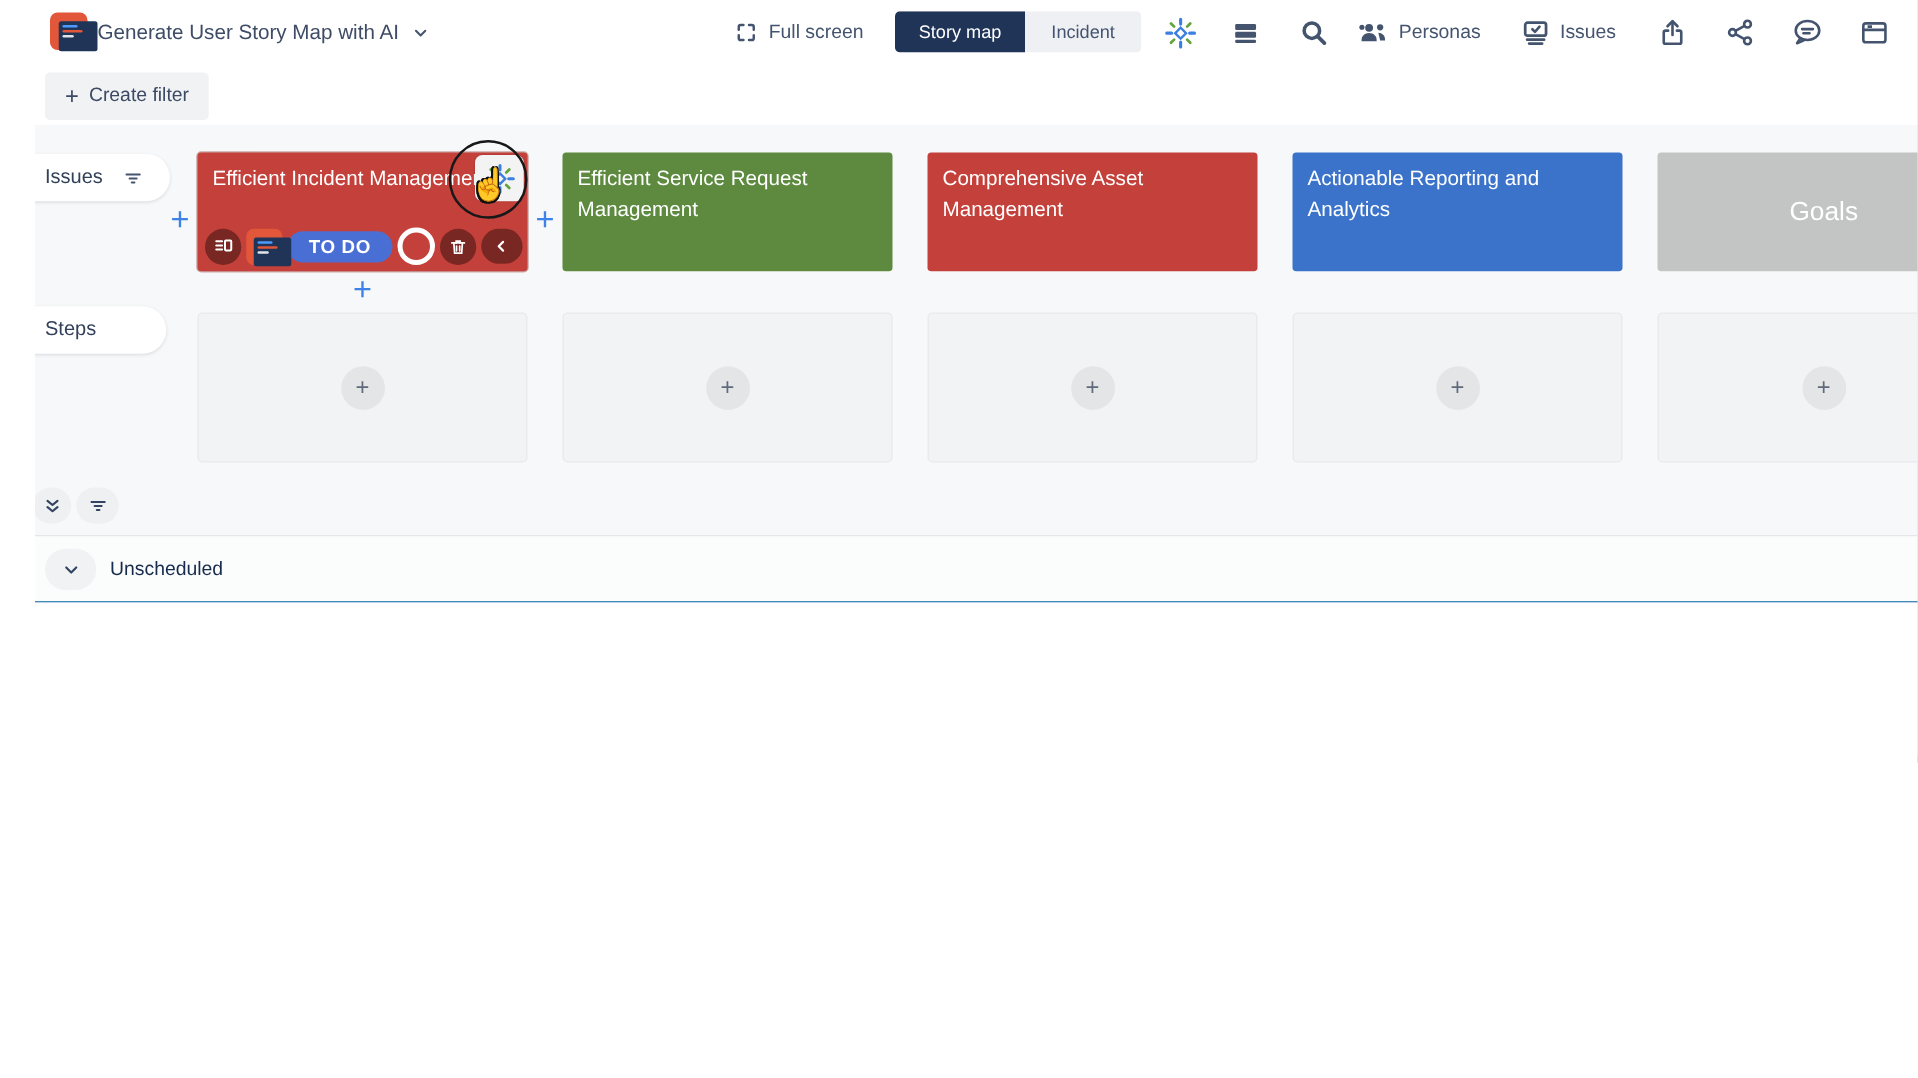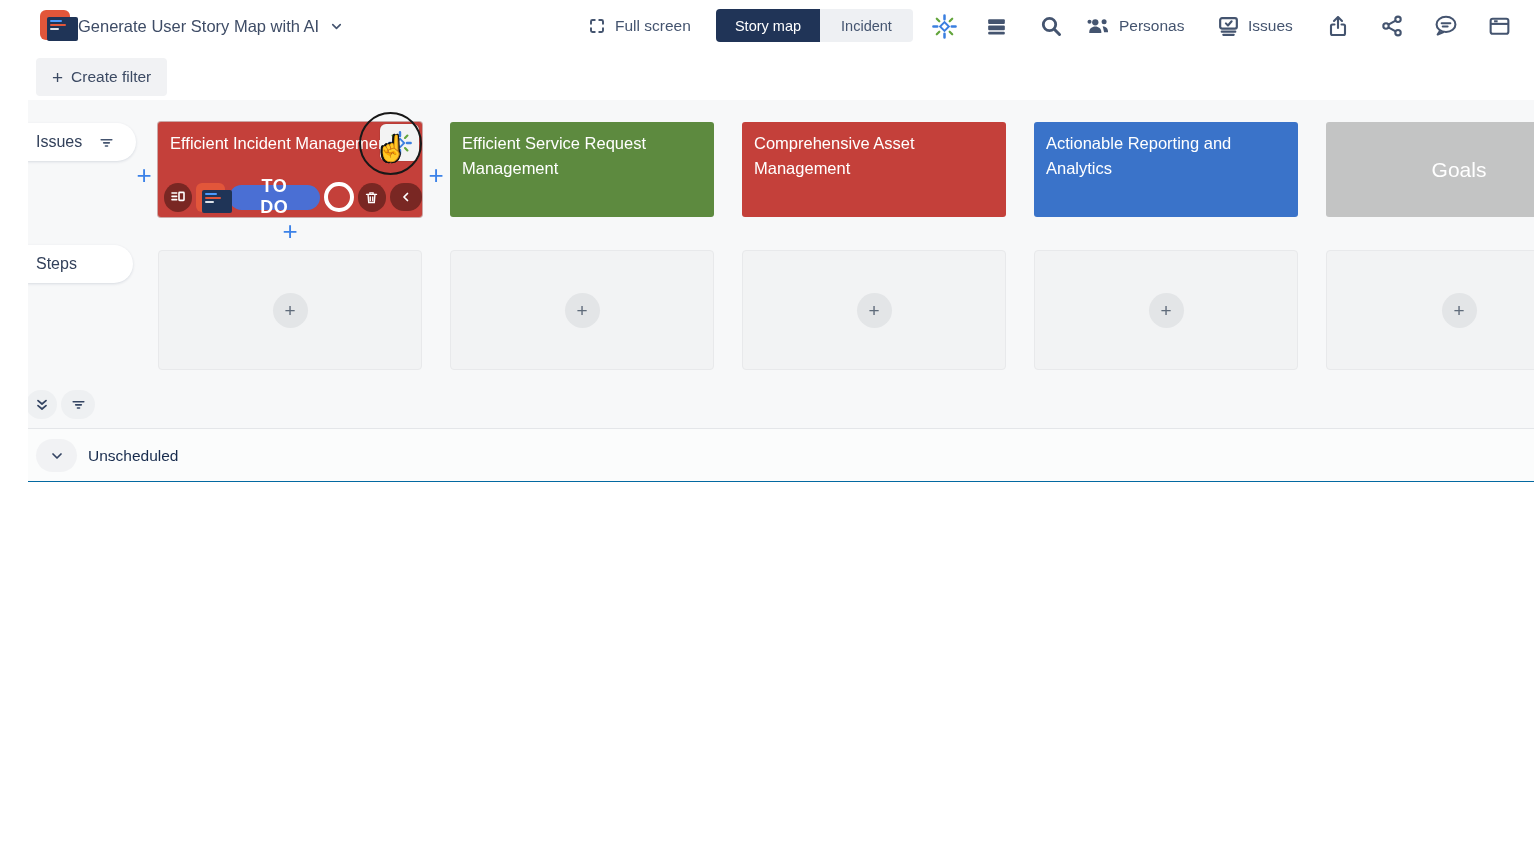--- a/index.html
+++ b/index.html
@@ -51,21 +51,21 @@
   .title-clip{white-space:nowrap;overflow:hidden;width:224px;display:block;}
 
   .ai-btn{position:absolute;right:3px;top:2px;width:39px;height:37px;background:#f3f3f3;border-radius:6px;
           display:flex;align-items:center;justify-content:center;box-shadow:0 0 0 1px rgba(0,0,0,.06);}
   .card-toolbar{position:absolute;left:6px;bottom:5px;display:flex;align-items:center;gap:4px;}
   .tb-circle{width:29px;height:29px;border-radius:50%;background:rgba(46,14,11,.5);display:flex;
              align-items:center;justify-content:center;color:#fff;}
   .mini-logo{position:relative;width:29px;height:29px;background:#e2563a;border-radius:6px;}
   .mini-logo .logo-card{left:6px;top:7px;width:24px;height:17px;}
   .status-pill{height:25px;padding:0 17px;background:#4a6fd4;border-radius:13px;color:#fff;
-               font-size:18px;font-weight:bold;letter-spacing:.5px;display:flex;align-items:center;}
+               font-size:15px;font-weight:bold;letter-spacing:.5px;display:flex;align-items:center;}
   .color-ring{width:30px;height:30px;border-radius:50%;border:4.5px solid #fff;box-sizing:border-box;background:transparent;}
   .tb-chevron{width:33px;height:28px;border-radius:14px;background:rgba(46,14,11,.5);display:flex;
               align-items:center;justify-content:center;color:#fff;}
   .click-ring{position:absolute;left:201px;top:-10px;width:59px;height:59px;border:2.5px solid #181818;
               border-radius:50%;pointer-events:none;}
   .hand-cursor{position:absolute;left:218px;top:8px;font-size:25px;color:#fff;
                text-shadow:-1.2px -1.2px 0 #111,1.2px -1.2px 0 #111,-1.2px 1.2px 0 #111,1.2px 1.2px 0 #111;pointer-events:none;}
 
   .add-plus{position:absolute;width:26px;height:26px;color:#3c82e8;font-size:26px;font-weight:400;
             display:flex;align-items:center;justify-content:center;line-height:1;}

